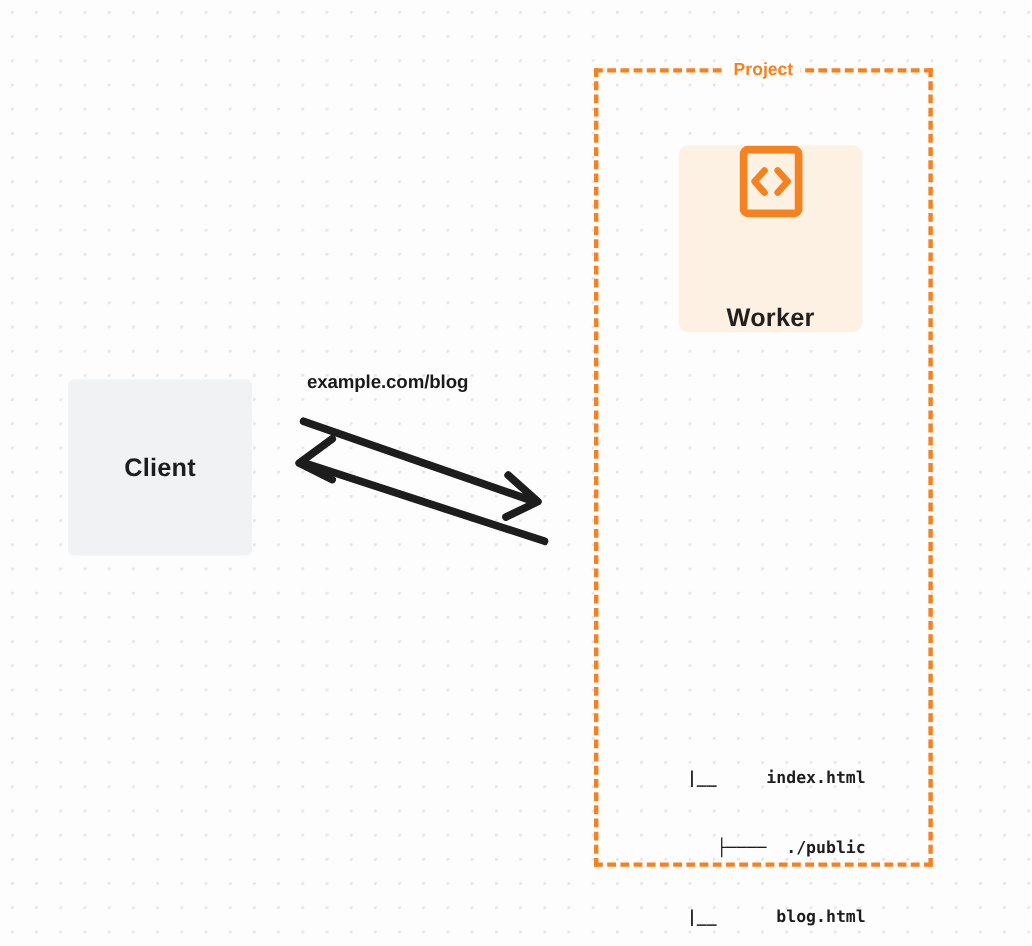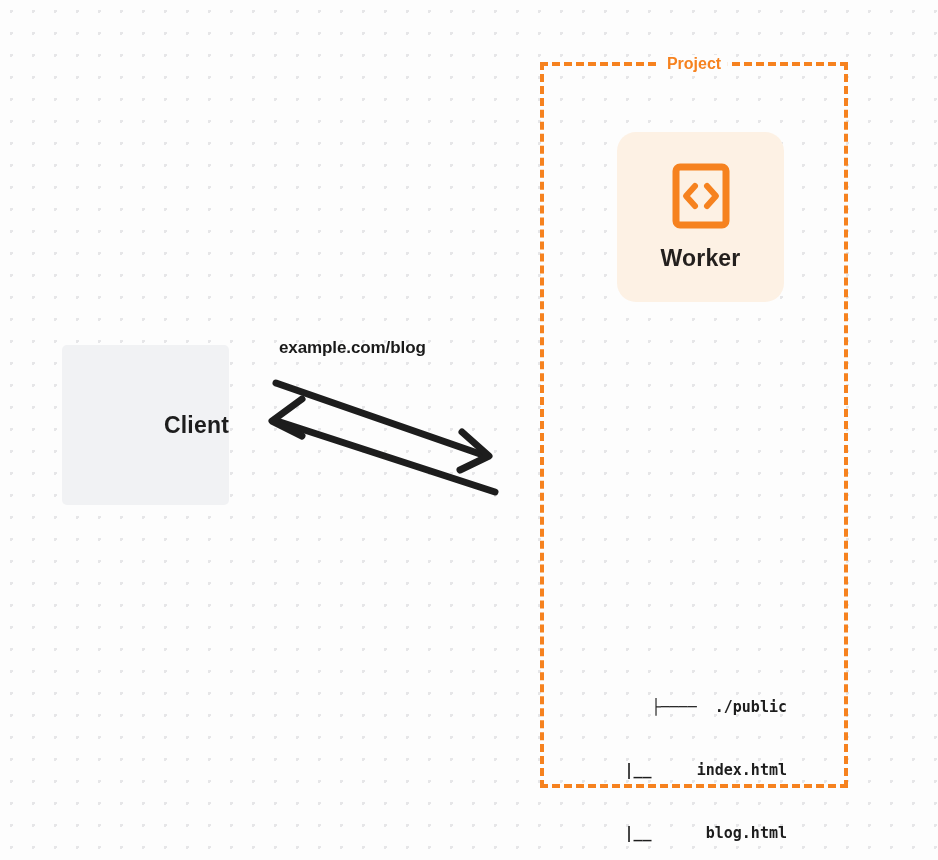--- a/index.html
+++ b/index.html
@@ -28,21 +28,21 @@
   #client-node {
     position: absolute;
     left: 62px;
     top: 345px;
     width: 167px;
     height: 160px;
     background-color: #f1f2f4;
     border-radius: 5px;
     display: flex;
     align-items: center;
-    justify-content: flex-end;
+    justify-content: center;
   }
   #client-node .node-label {
     font-size: 23px;
     font-weight: bold;
     color: #1d1d1d;
     letter-spacing: 0.2px;
   }
 
   
   #request-label {
@@ -87,25 +87,25 @@
     font-weight: bold;
     color: #f6821f;
     white-space: nowrap;
     letter-spacing: 0px;
   }
 
   
   .card {
     position: absolute;
     background-color: #fdf1e4;
-    border-radius: 19px;
+    border-radius: 9px;
     display: flex;
     flex-direction: column;
     align-items: center;
-    justify-content: center;
+    justify-content: space-between;
   }
   #worker-card {
     left: 73px;
     top: 66px;
     width: 167px;
     height: 170px;
   }
   #assets-card {
     left: 68px;
     top: 421px;
@@ -177,20 +177,20 @@
           <rect x="4" y="4" width="50" height="58" rx="4" ry="4" fill="none" stroke="#f6821f" stroke-width="7"></rect>
           <polyline points="23,23 14,33 23,43" fill="none" stroke="#f6821f" stroke-width="6" stroke-linecap="round" stroke-linejoin="round"></polyline>
           <polyline points="35,23 44,33 35,43" fill="none" stroke="#f6821f" stroke-width="6" stroke-linecap="round" stroke-linejoin="round"></polyline>
         </svg>
       </span>
       <span class="card-label">Worker</span>
     </div>
 
 
     <div id="asset-file-tree">
+      <span class="tree-row">   |__     index.html</span>
       <span class="tree-row">├────  ./public</span>
-      <span class="tree-row">   |__     index.html</span>
       <span class="tree-row">   |__      blog.html</span>
       
     </div>
 
   </div>
 </div>
 
 </body></html>

